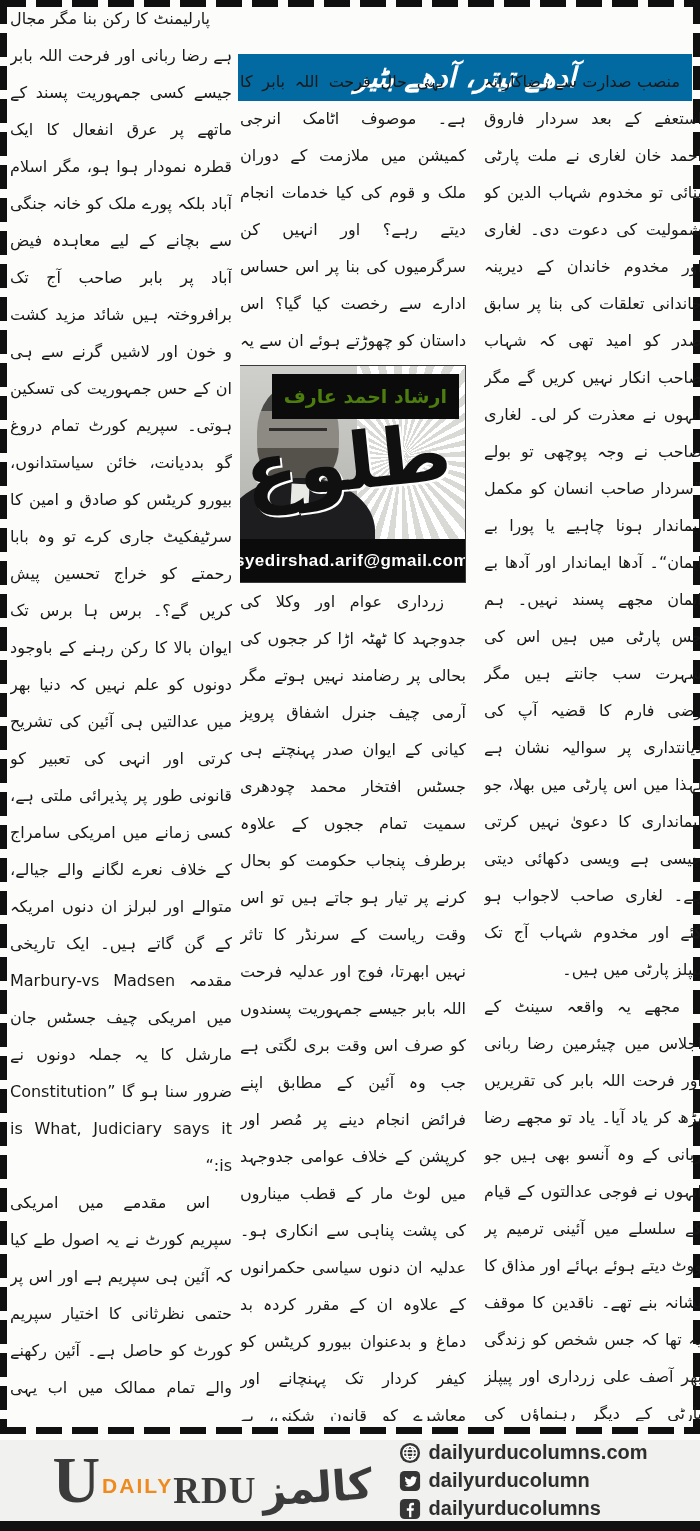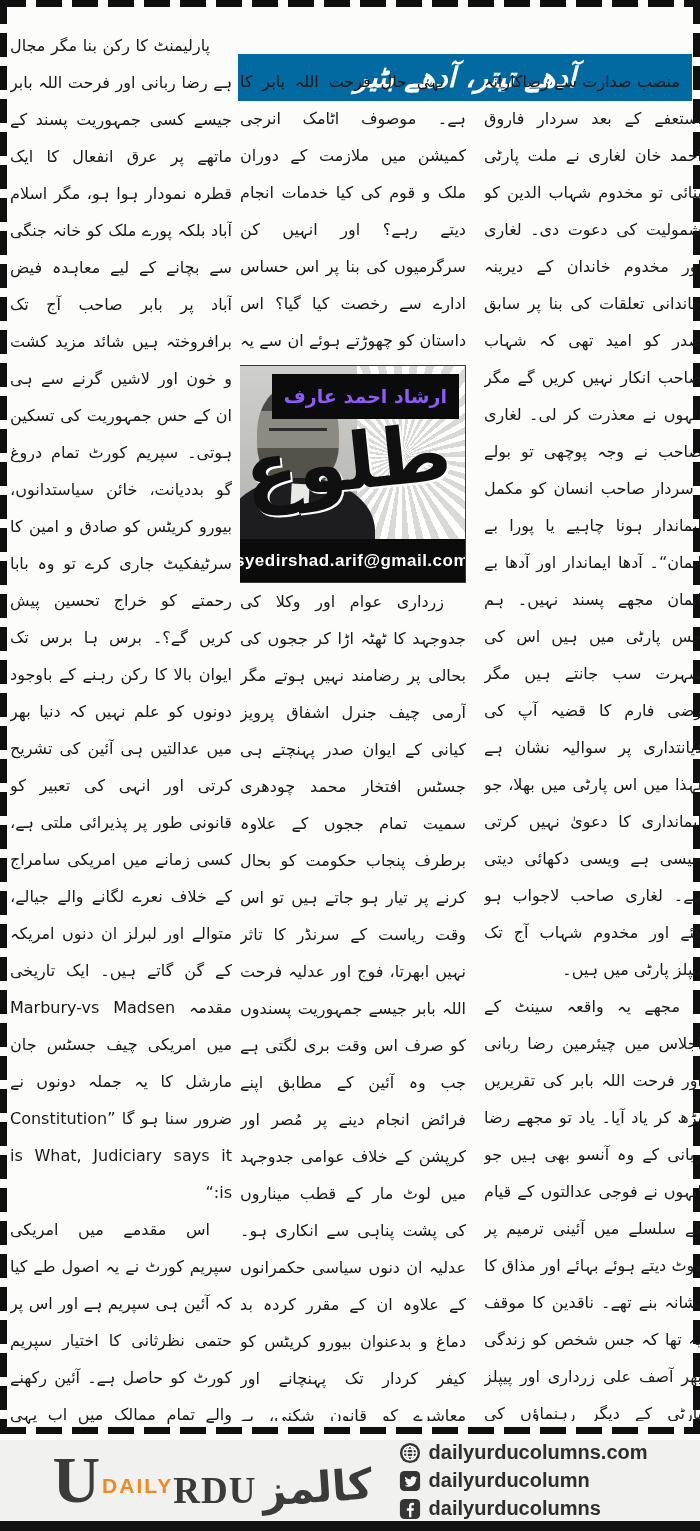--- a/index.html
+++ b/index.html
@@ -11,37 +11,37 @@
   .b-top{left:0;top:0;width:700px;height:7px;background:repeating-linear-gradient(90deg,#101010 0 26px,transparent 26px 36px);}
   .b-bottom{left:0;top:1427px;width:700px;height:7px;background:repeating-linear-gradient(90deg,#101010 0 26px,transparent 26px 36px);}
   .b-left{left:0;top:0;width:7px;height:1434px;background:repeating-linear-gradient(180deg,#101010 0 24px,transparent 24px 33px);}
   .b-right{left:693px;top:0;width:7px;height:1434px;background:repeating-linear-gradient(180deg,#101010 0 24px,transparent 24px 33px);}
 
   .title-banner{position:absolute;left:238px;top:10px;width:454px;height:47px;background:#0369a1;display:flex;align-items:center;justify-content:center;margin-top:44px;}
   .title-banner .t{color:#ffffff;font-size:28px;font-weight:bold;direction:rtl;font-style:italic;letter-spacing:1px;white-space:nowrap;}
 
   .col{position:absolute;direction:rtl;text-align:justify;overflow:hidden;font-size:16px;line-height:37px;}
   .col p{margin:0;text-indent:22px;}
-  .col-left{left:10px;top:27px;width:222px;height:1408px;}
+  .col-left{left:10px;top:0;width:222px;height:1408px;}
   .col-mid{left:240px;top:63px;width:226px;height:1358px;display:flex;flex-direction:column;}
   .col-right{left:472px;top:63px;width:218px;height:1358px;margin-left:12px;}
   .mid-top{height:302px;overflow:hidden;}
   .mid-bottom{flex:1;overflow:hidden;}
 
   
   .author-box{position:relative;width:226px;height:216px;background:
       repeating-conic-gradient(from 0deg at 72% 42%, #ffffff 0 5deg, #d9d9d6 5deg 10deg);
       border:1px solid #3a3a3a;overflow:hidden;flex:0 0 auto;}
   .photo{position:absolute;left:0;top:0;width:118px;height:216px;background:linear-gradient(180deg,#cfcfcb 0,#b9b9b5 60%,#9a9a96 100%);}
   .head{position:absolute;left:18px;top:18px;width:82px;height:104px;border-radius:46% 46% 42% 42%;
       background:linear-gradient(180deg,#4a4a48 0 26%, #8d8a84 26% 62%, #55514b 62% 100%);}
   .glasses{position:absolute;left:30px;top:62px;width:58px;height:10px;border-top:3px solid #2e2d2b;}
   .shoulders{position:absolute;left:-14px;top:112px;width:150px;height:110px;border-radius:48% 48% 0 0;background:#1d1d1f;}
   .collar{position:absolute;left:52px;top:118px;width:18px;height:26px;background:#e8e8e4;transform:rotate(3deg);}
-  .name-plate{position:absolute;right:6px;top:8px;background:#0b0b0b;color:#8b5cf6;padding:4px 12px;font-size:19px;font-weight:bold;direction:rtl;white-space:nowrap;}
+  .name-plate{position:absolute;right:6px;top:8px;background:#0b0b0b;color:#4d7c0f;padding:4px 12px;font-size:19px;font-weight:bold;direction:rtl;white-space:nowrap;}
   .tulu{position:absolute;right:14px;top:52px;width:104px;text-align:center;font-size:78px;font-weight:bold;color:#101010;transform:rotate(-6deg);line-height:1;text-shadow:2px 2px 0 #fff;}
   .email-bar{position:absolute;left:0;bottom:0;width:100%;height:43px;background:#0b0b0b;color:#ffffff;display:flex;align-items:center;justify-content:center;font-family:"Liberation Sans",sans-serif;font-size:17px;font-weight:bold;letter-spacing:.5px;}
 
   
   .footer{position:absolute;left:0;top:1440px;width:700px;height:81px;background:#f1f1ef;display:flex;align-items:center;justify-content:center;gap:26px;}
   .bottom-bar{position:absolute;left:0;top:1521px;width:700px;height:10px;background:#111;}
   .logo{display:flex;align-items:flex-end;font-family:"Liberation Serif",serif;color:#3b3b3b;}
   .logo-u{font-size:66px;font-weight:bold;line-height:.8;}
   .logo-stack{display:flex;flex-direction:row;margin-left:2px;}
   .logo-daily{font-family:"Liberation Sans",sans-serif;font-weight:bold;color:#ee8a1e;font-size:21px;letter-spacing:2px;line-height:1;}

